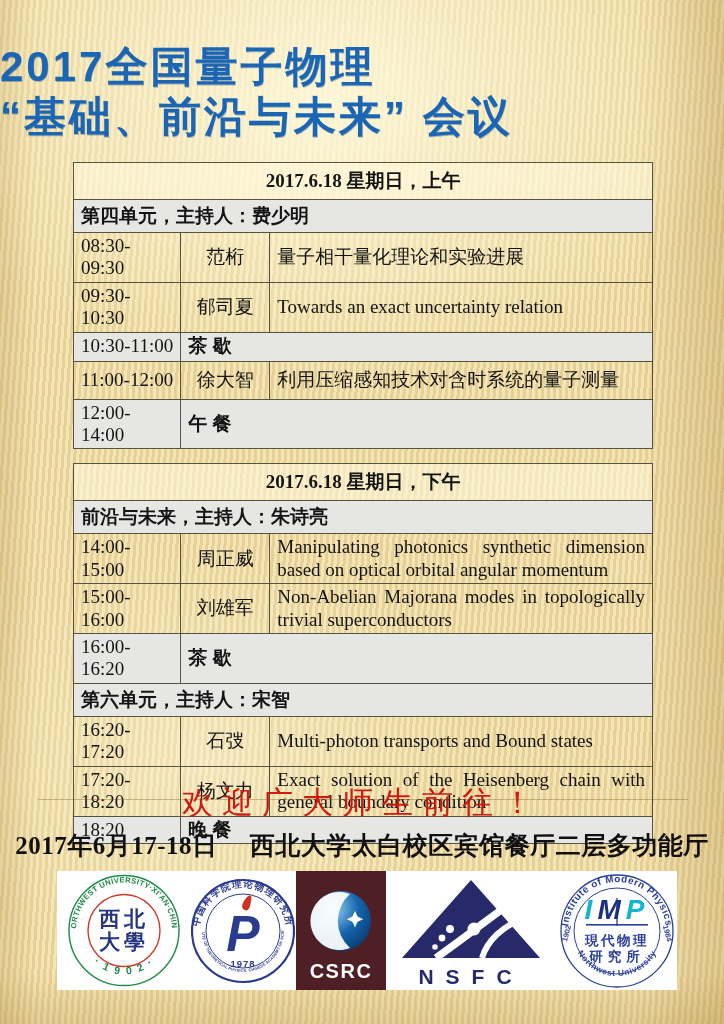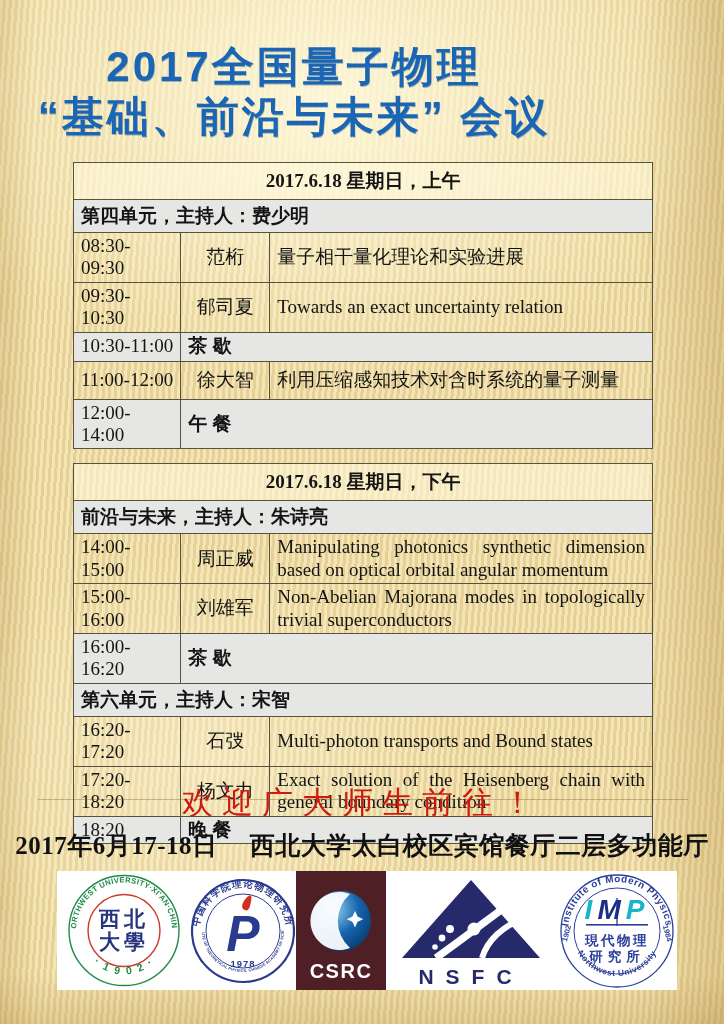--- a/index.html
+++ b/index.html
@@ -7,21 +7,21 @@
     position:relative;width:724px;height:1024px;overflow:hidden;
     font-family:"Liberation Serif",serif;
     background:
       radial-gradient(ellipse 90% 45% at 45% 10%, rgba(255,250,222,0.90) 0%, rgba(255,250,222,0) 62%),
       radial-gradient(ellipse 60% 35% at 28% 74%, rgba(255,250,228,0.40) 0%, rgba(255,250,228,0) 60%),
       linear-gradient(90deg, rgba(166,126,48,0.20) 0%, rgba(166,126,48,0) 5%, rgba(166,126,48,0) 88%, rgba(166,126,48,0.26) 100%),
       linear-gradient(180deg, rgba(166,126,48,0) 95%, rgba(166,126,48,0.22) 100%),
       repeating-linear-gradient(94deg, #f3e5b5 0px, #f3e5b5 3px, #e7d095 3px, #e7d095 6px);
   }
   .title{
-    position:absolute;left:0;width:588px;text-align:center;
+    position:absolute;left:0;width:588px;
     color:#1a66b4;font-family:"Liberation Sans",sans-serif;
     font-weight:900;font-size:42px;letter-spacing:3px;line-height:1;
     text-shadow:0.5px 0.5px 0 rgba(10,60,120,0.35);
   }
   .title-1{top:46px;}
   .title-2{top:96px;}
   .tables{position:absolute;left:73px;top:162px;width:580px;}
   table{
     border-collapse:collapse;table-layout:fixed;width:580px;
     font-size:19px;color:#141414;

